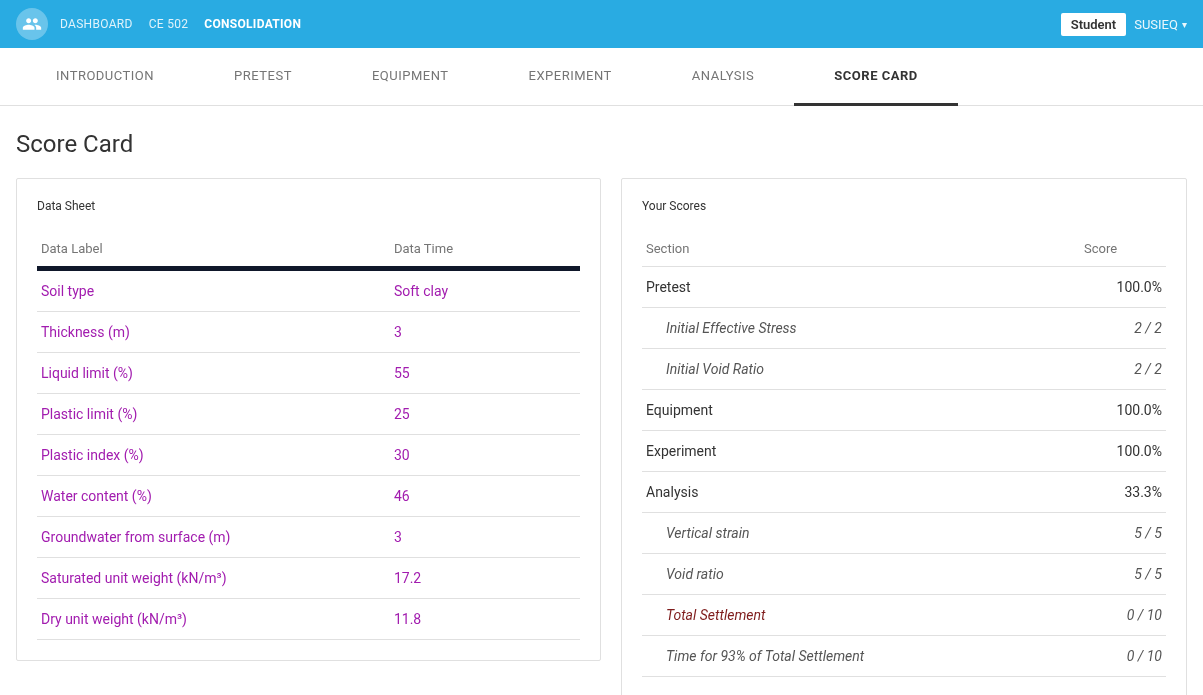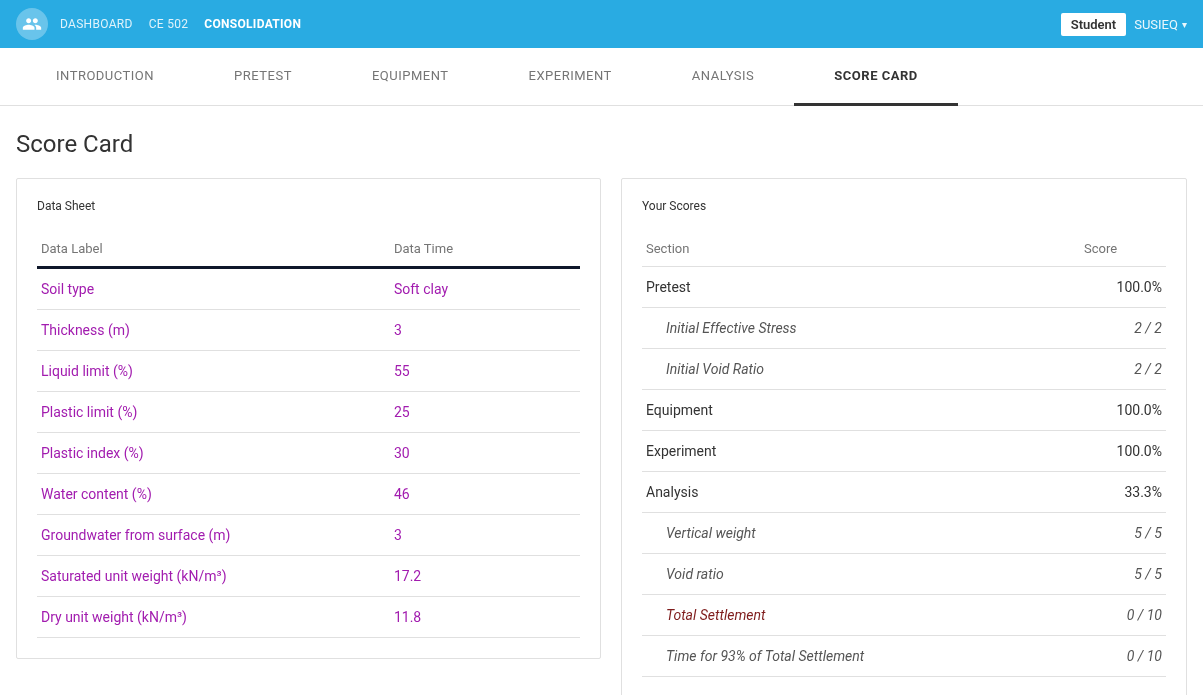--- a/index.html
+++ b/index.html
@@ -122,21 +122,21 @@
     .data-table {
       width: 100%;
       border-collapse: collapse;
     }
     .data-table th {
       text-align: left;
       font-size: 13px;
       font-weight: 400;
       color: #757575;
       padding: 8px 4px 10px 4px;
-      border-bottom: 3px solid #0f172a;
+      border-bottom: 5px solid #0f172a;
     }
     .data-table td {
       padding: 12px 4px;
       border-bottom: 1px solid #e0e0e0;
       font-size: 14px;
       color: #a21caf;
     }
     .data-table .col-label { width: 65%; }
     .data-table .col-value { width: 35%; }
 
@@ -283,21 +283,21 @@
       </tr>
             <tr>
         <td>Experiment</td>
         <td class="col-score" style="text-align:right">100.0%</td>
       </tr>
             <tr>
         <td>Analysis</td>
         <td class="col-score" style="text-align:right">33.3%</td>
       </tr>
             <tr class="sub-row">
-        <td style="font-style:italic;color:#555;padding-left:24px">Vertical weight</td>
+        <td style="font-style:italic;color:#555;padding-left:24px">Vertical strain</td>
         <td class="col-score" style="text-align:right">5 / 5</td>
       </tr>
             <tr class="sub-row">
         <td style="font-style:italic;color:#555;padding-left:24px">Void ratio</td>
         <td class="col-score" style="text-align:right">5 / 5</td>
       </tr>
             <tr class="sub-row">
         <td style="color:#7f1d1d;padding-left:24px">Total Settlement</td>
         <td class="col-score" style="text-align:right">0 / 10</td>
       </tr>

